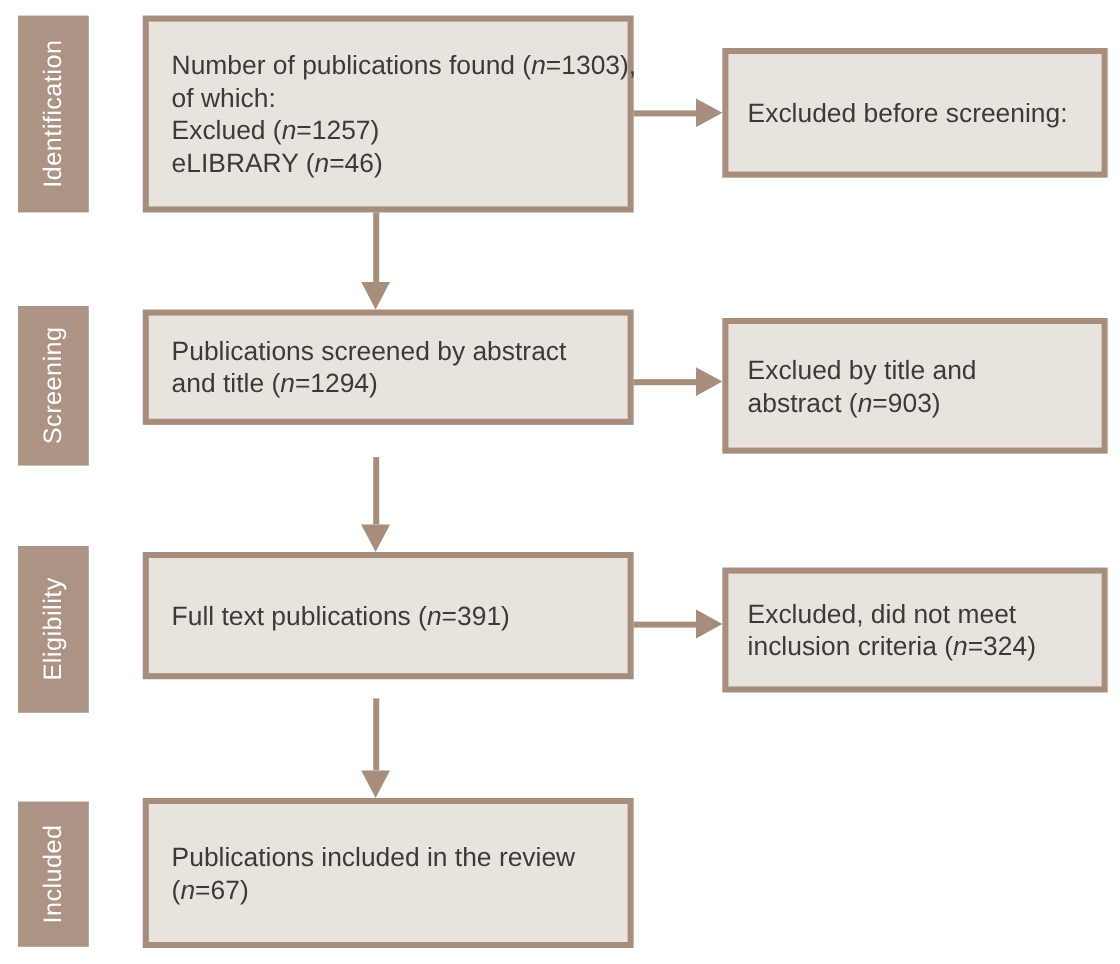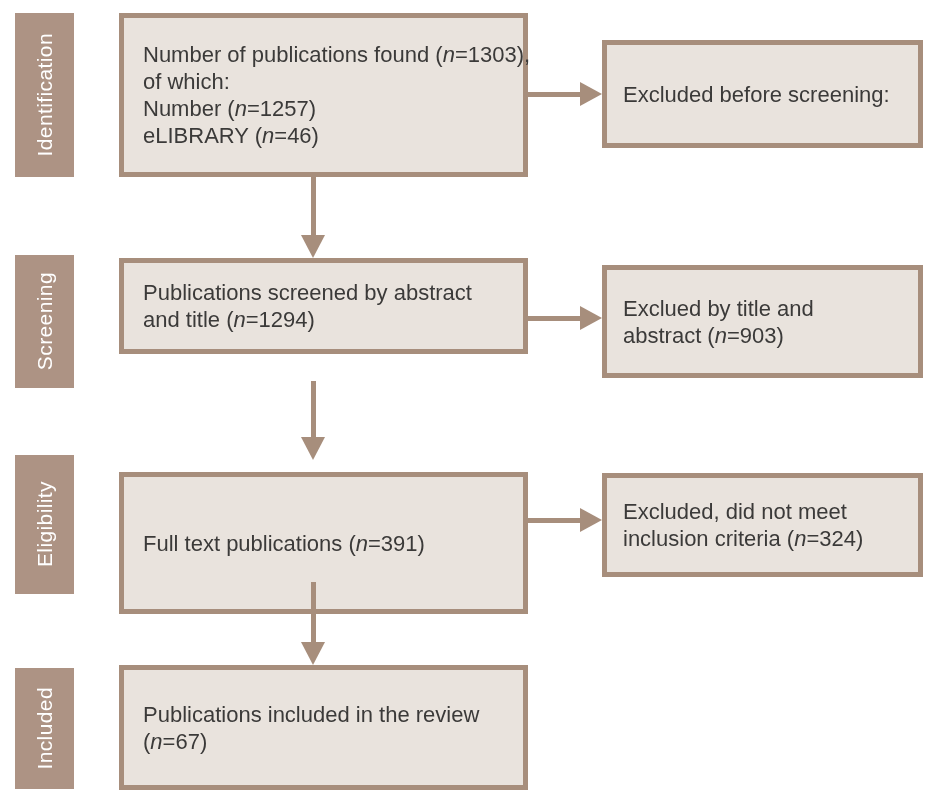--- a/index.html
+++ b/index.html
@@ -44,21 +44,21 @@
     border:5px solid var(--accent-brown);
     box-sizing:border-box;
     display:flex;flex-direction:column;justify-content:center;
     font-size:22px;line-height:27px;
   }
   .box .line{white-space:nowrap;}
   .box i{font-style:italic;}
   .main{left:119px;width:409px;padding:0 19px;}
   .main-1{top:13px;height:164px;}
   .main-2{top:258px;height:96px;}
-  .main-3{top:472px;height:142px;}
+  .main-3{top:460px;height:106px;}
   .main-4{top:665px;height:125px;}
   .side{left:602px;width:321px;padding:0 16px;}
   .side-1{top:40px;height:108px;}
   .side-2{top:265px;height:113px;}
   .side-3{top:473px;height:104px;}
 
   
   .varrow{position:absolute;left:301px;width:25px;}
   .vstem{position:absolute;left:10px;top:0;width:5px;background:var(--accent-brown);}
   .vhead{
@@ -98,21 +98,21 @@
   <div class="stage stage-3">
     <span class="stage-text">Eligibility</span>
   </div>
   <div class="stage stage-4">
     <span class="stage-text">Included</span>
   </div>
 
   <div class="box main main-1">
       <div class="line"><span>Number of publications found (</span><i>n</i><span>=1303),</span></div>
       <div class="line"><span>of which:</span></div>
-      <div class="line"><span>Number (</span><i>n</i><span>=1257)</span></div>
+      <div class="line"><span>Exclued (</span><i>n</i><span>=1257)</span></div>
       <div class="line"><span>eLIBRARY (</span><i>n</i><span>=46)</span></div>
     </div>
   <div class="box main main-2">
       <div class="line"><span>Publications screened by abstract</span></div>
       <div class="line"><span>and title (</span><i>n</i><span>=1294)</span></div>
     </div>
   <div class="box main main-3">
       <div class="line"><span>Full text publications (</span><i>n</i><span>=391)</span></div>
     </div>
   <div class="box main main-4">

